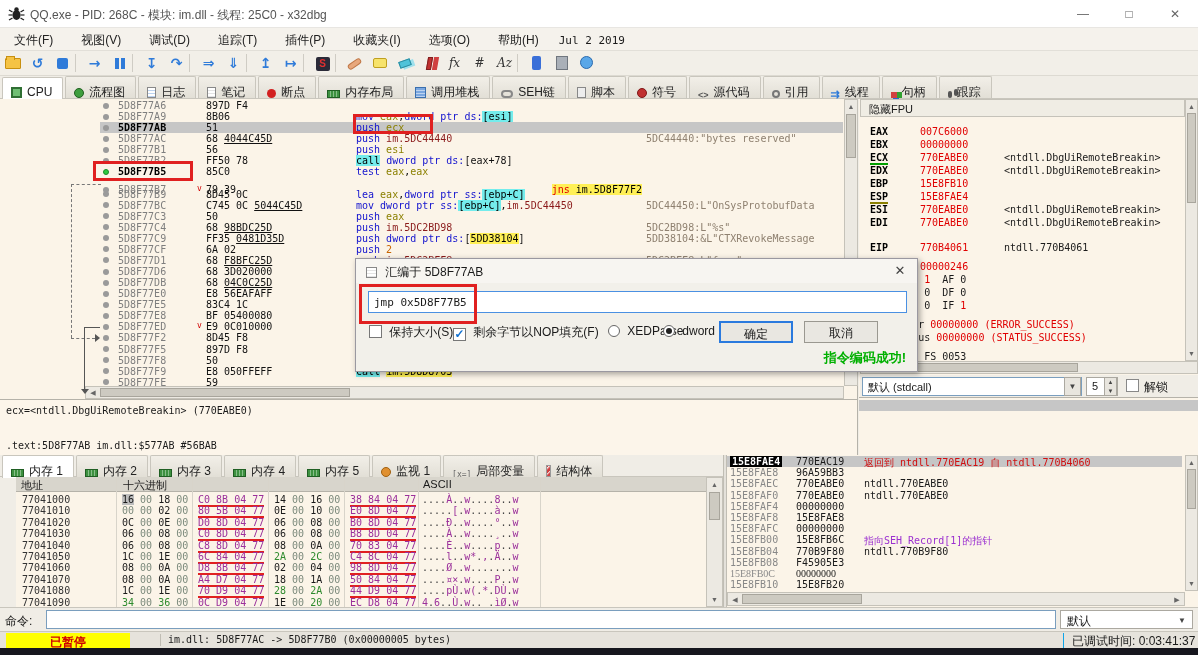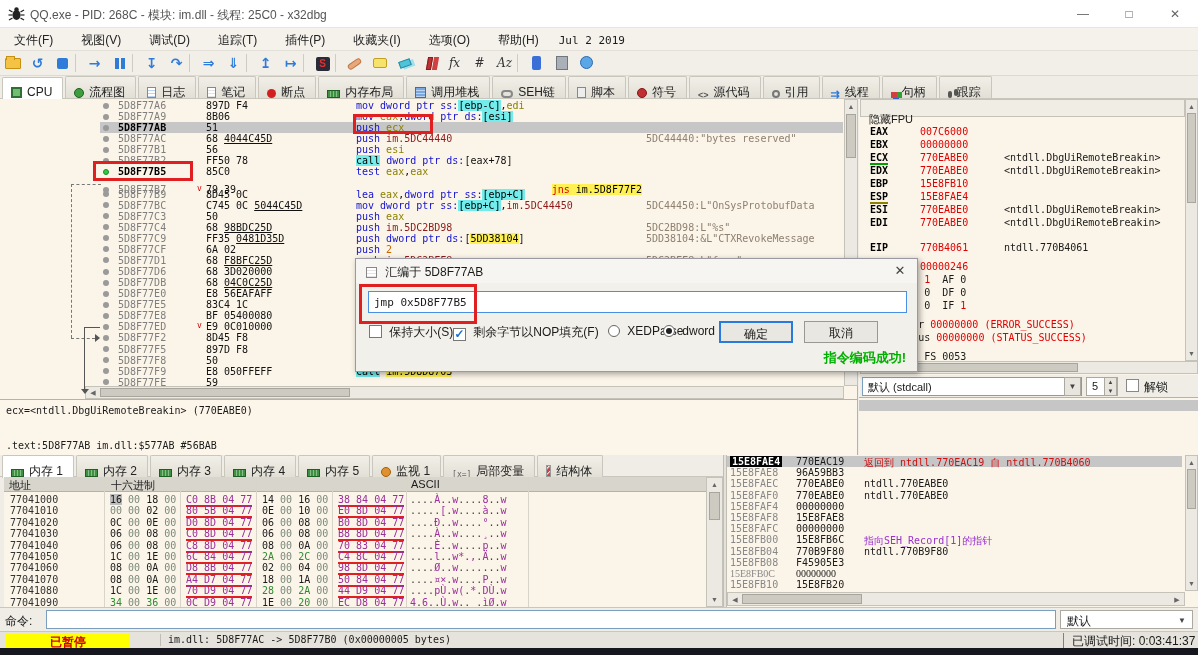--- a/index.html
+++ b/index.html
@@ -39,40 +39,40 @@
   .tk-mn{color:#1313CE}.tk-rg{color:#8B8000}.tk-ad{color:#8B1A1A}.tk-nm{color:#C86400}.tk-k{color:#101010}
   .tk-hc{background:#74ECEC;color:#000}.tk-hy{background:#FFF056;color:#000}
   .tk-jr{background:#FFF056;color:#E00000}.tk-cb{background:#74ECEC;color:#000}
   .jline{position:absolute;z-index:2}
   .scroll{background:#ECE9E2;border:1px solid #C5C2B9}
   .thumb{position:absolute;background:#CDCAC1;border:1px solid #A8A59C}
   .sarrow{position:absolute;color:#666;font-size:7px;text-align:center;width:100%}
   #infobox{left:0;top:399px;width:858px;height:56px;background:#FCF5EA;border-top:1px solid #B5B2A9;border-right:1px solid #B5B2A9}
   
   #regpane{left:859px;top:99px;width:339px;height:300px;background:#FBF4E8}
-  #fpu-header{left:860px;top:99px;width:325px;height:18px;background:#F0EDE4;border:1px solid #C5C2B9;padding:12px 0 0 8px;font-size:11px}
+  #fpu-header{left:860px;top:99px;width:325px;height:18px;background:#F0EDE4;border:1px solid #C5C2B9;padding:2px 0 0 8px;font-size:11px}
   .rname{position:absolute;left:870px;color:#000;font-weight:bold}
   .rname.ug{border-bottom:2px solid #00A000}
   .rname.uy{border-bottom:2px solid #8B8000}
   .rval{position:absolute;left:920px;color:#E00000}
   .rlbl{position:absolute;left:1004px;color:#1a1a1a}
   .fr{color:#1a1a1a}.fr .one{color:#E00000}
   
   #conv-row{left:860px;top:375px;width:338px;height:22px;background:#F0EDE6}
   #conv-select{left:862px;top:377px;width:220px;height:19px;background:#fff;border:1px solid #7A9EBE;padding:2px 0 0 5px;font-size:11px}
   #conv-arrow{left:1064px;top:377px;width:17px;height:19px;background:#E8E5DE;border:1px solid #ABA8A0;text-align:center;font-size:8px;line-height:18px;color:#444}
   #conv-spin{left:1086px;top:377px;width:32px;height:19px;background:#fff;border:1px solid #ABA8A0;padding:2px 0 0 5px;font-size:11px}
   #conv-spin-btns{left:1104px;top:377px;width:13px;height:19px;background:#E8E5DE;border:1px solid #ABA8A0;font-size:6px;color:#444;text-align:center;line-height:9px}
   #conv-check{left:1126px;top:379px;width:13px;height:13px;background:#fff;border:1px solid #888}
   #conv-unlock{left:1144px;top:379px;font-size:12px}
   #argspane{left:859px;top:397px;width:339px;height:58px;background:#FBF4E8;border-top:1px solid #B5B2A9}
   
   #btabbar{left:0;top:455px;width:724px;height:22px;background:#F0EDE6;border-bottom:1px solid #C9C6BD}
   
-  #dump{left:4px;top:477px;width:724px;height:130px;background:#FBF4E8;border-right:1px solid #B5B2A9}
+  #dump{left:16px;top:477px;width:724px;height:130px;background:#FBF4E8;border-right:1px solid #B5B2A9}
   .dump-sep{position:absolute;top:0;width:1px;height:130px;background:#D8D4CA}
   .dumprow{position:absolute;height:11.4px}
   .b0{color:#7C8A7C}.bp{color:#2E8B2E}.bh{color:#9B309B}.bc{color:#1a1a1a}
   .ptr{border-bottom:2px solid #E02020}
   .selbyte{background:#BDBDBD}
   .adot{color:#444}.alet{color:#9B309B}
   
   #stack{left:727px;top:455px;width:471px;height:152px;background:#FBF4E8}
   .srow{position:absolute;left:0;width:455px;height:11.2px}
   .ssel{background:#C6C6C6}
@@ -153,21 +153,21 @@
   <span class="abs" id="title-text">QQ.exe - PID: 268C - 模块: im.dll - 线程: 25C0 - x32dbg</span>
   <span class="abs wbtn" style="left:1060px">—</span>
   <span class="abs wbtn" style="left:1106px">□</span>
   <span class="abs wbtn" style="left:1152px">✕</span>
 </div>
 <div class="abs" id="menubar"><span class="menu-item">文件(F)</span><span class="menu-item">视图(V)</span><span class="menu-item">调试(D)</span><span class="menu-item">追踪(T)</span><span class="menu-item">插件(P)</span><span class="menu-item">收藏夹(I)</span><span class="menu-item">选项(O)</span><span class="menu-item">帮助(H)</span><span id="menu-date">Jul 2 2019</span></div>
 <div class="abs" id="toolbar"><span class="tbtn"><span class="ic-folder"></span></span><span class="tbtn"><span class="tb-glyph">↺</span></span><span class="tbtn"><span class="ic-stop"></span></span><span class="tsep"></span><span class="tbtn"><span class="tb-glyph">→</span></span><span class="tbtn"><span class="ic-pause"></span></span><span class="tsep"></span><span class="tbtn"><span class="tb-glyph">↧</span></span><span class="tbtn"><span class="tb-glyph">↷</span></span><span class="tsep"></span><span class="tbtn"><span class="tb-glyph">⇒</span></span><span class="tbtn"><span class="tb-glyph">⇓</span></span><span class="tsep"></span><span class="tbtn"><span class="tb-glyph">↥</span></span><span class="tbtn"><span class="tb-glyph">↦</span></span><span class="tsep"></span><span class="tbtn"><span class="ic-sbadge">S</span></span><span class="tsep"></span><span class="tbtn"><span class="ic-band"></span></span><span class="tbtn"><span class="ic-comment"></span></span><span class="tbtn"><span class="ic-labels"></span></span><span class="tbtn"><span class="ic-books"></span></span><span class="tbtn"><span class="tb-text">fx</span></span><span class="tbtn"><span class="tb-text">#</span></span><span class="tbtn"><span class="tb-text">Az</span></span><span class="tsep"></span><span class="tbtn"><span class="ic-phone"></span></span><span class="tbtn"><span class="ic-calc"></span></span><span class="tbtn"><span class="ic-globe"></span></span></div>
 <div class="abs" id="tabbar"><span class="tab active"><span class="ticon ti-chip"></span><span>CPU</span></span><span class="tab"><span class="ticon ti-tree"></span><span>流程图</span></span><span class="tab"><span class="ticon ti-log"></span><span>日志</span></span><span class="tab"><span class="ticon ti-note"></span><span>笔记</span></span><span class="tab"><span class="ticon ti-bp"></span><span>断点</span></span><span class="tab"><span class="ticon ti-ram"></span><span>内存布局</span></span><span class="tab"><span class="ticon ti-stack"></span><span>调用堆栈</span></span><span class="tab"><span class="ticon ti-chain"></span><span>SEH链</span></span><span class="tab"><span class="ticon ti-script"></span><span>脚本</span></span><span class="tab"><span class="ticon ti-sym"></span><span>符号</span></span><span class="tab"><span class="ticon ti-code">&lt;&gt;</span><span>源代码</span></span><span class="tab"><span class="ticon ti-search"></span><span>引用</span></span><span class="tab"><span class="ticon ti-thread">⇉</span><span>线程</span></span><span class="tab"><span class="ticon ti-handle"></span><span>句柄</span></span><span class="tab"><span class="ticon ti-trace"></span><span>跟踪</span></span></div>
 
 <div class="abs" id="disasm">
-    <div class="drow m" style="top: 1px;"><div class="dot"></div><div class="daddr">5D8F77A6</div><div class="dbytes m"><span>897D F4</span></div><div class="dinstr m"><span class="tk-mn">mov </span><span class="tk-mn">dword ptr </span><span class="tk-mn">ss:</span><span class="tk-hc">[ebp-C]</span><span class="tk-k">,</span><span class="tk-rg">edi</span></div></div>
+    <div class="drow m" style="top: 1px;"><div class="dot"></div><div class="daddr">5D8F77A6</div><div class="dbytes m"><span>897D F4</span></div></div>
     <div class="drow m" style="top: 12.07px;"><div class="dot"></div><div class="daddr">5D8F77A9</div><div class="dbytes m"><span>8B06</span></div><div class="dinstr m"><span class="tk-mn">mov </span><span class="tk-rg">eax</span><span class="tk-k">,</span><span class="tk-mn">dword ptr </span><span class="tk-mn">ds:</span><span class="tk-hc">[esi]</span></div></div>
     <div class="drow m" style="top: 23.14px;"><div class="dsel"></div><div class="dot"></div><div class="daddr b">5D8F77AB</div><div class="dbytes m"><span>51</span></div><div class="dinstr m"><span class="tk-mn">push </span><span class="tk-rg">ecx</span></div></div>
     <div class="drow m" style="top: 34.21px;"><div class="dot"></div><div class="daddr">5D8F77AC</div><div class="dbytes m"><span>68 </span><span class="u">4044C45D</span></div><div class="dinstr m"><span class="tk-mn">push </span><span class="tk-ad">im.5DC44440</span></div><div class="dcomm m">5DC44440:"bytes_reserved"</div></div>
     <div class="drow m" style="top: 45.28px;"><div class="dot"></div><div class="daddr">5D8F77B1</div><div class="dbytes m"><span>56</span></div><div class="dinstr m"><span class="tk-mn">push </span><span class="tk-rg">esi</span></div></div>
     <div class="drow m" style="top: 56.35px;"><div class="dot"></div><div class="daddr">5D8F77B2</div><div class="dbytes m"><span>FF50 78</span></div><div class="dinstr m"><span class="tk-cb">call</span><span class="tk-k"> </span><span class="tk-mn">dword ptr ds:</span><span class="tk-k">[eax+78]</span></div></div>
     <div class="drow m" style="top: 67.42px;"><div class="dot g"></div><div class="daddr b">5D8F77B5</div><div class="dbytes m"><span>85C0</span></div><div class="dinstr m"><span class="tk-mn">test </span><span class="tk-rg">eax</span><span class="tk-k">,</span><span class="tk-rg">eax</span></div></div>
     <div class="drow m" style="top: 85px; text-align: right;"><div class="dot"></div><div class="daddr">5D8F77B7</div><div class="dv m">v</div><div class="dbytes m"><span>79 39</span></div><div class="dinstr m"><span class="tk-jr">jns </span><span class="tk-hy">im.5D8F77F2</span></div></div>
     <div class="drow m" style="top: 89.56px;"><div class="dot"></div><div class="daddr">5D8F77B9</div><div class="dbytes m"><span>8D45 0C</span></div><div class="dinstr m"><span class="tk-mn">lea </span><span class="tk-rg">eax</span><span class="tk-k">,</span><span class="tk-mn">dword ptr </span><span class="tk-mn">ss:</span><span class="tk-hc">[ebp+C]</span></div></div>
     <div class="drow m" style="top: 100.63px;"><div class="dot"></div><div class="daddr">5D8F77BC</div><div class="dbytes m"><span>C745 0C </span><span class="u">5044C45D</span></div><div class="dinstr m"><span class="tk-mn">mov </span><span class="tk-mn">dword ptr </span><span class="tk-mn">ss:</span><span class="tk-hc">[ebp+C]</span><span class="tk-k">,</span><span class="tk-ad">im.5DC44450</span></div><div class="dcomm m">5DC44450:L"OnSysProtobufData</div></div>
     <div class="drow m" style="top: 111.7px;"><div class="dot"></div><div class="daddr">5D8F77C3</div><div class="dbytes m"><span>50</span></div><div class="dinstr m"><span class="tk-mn">push </span><span class="tk-rg">eax</span></div></div>

